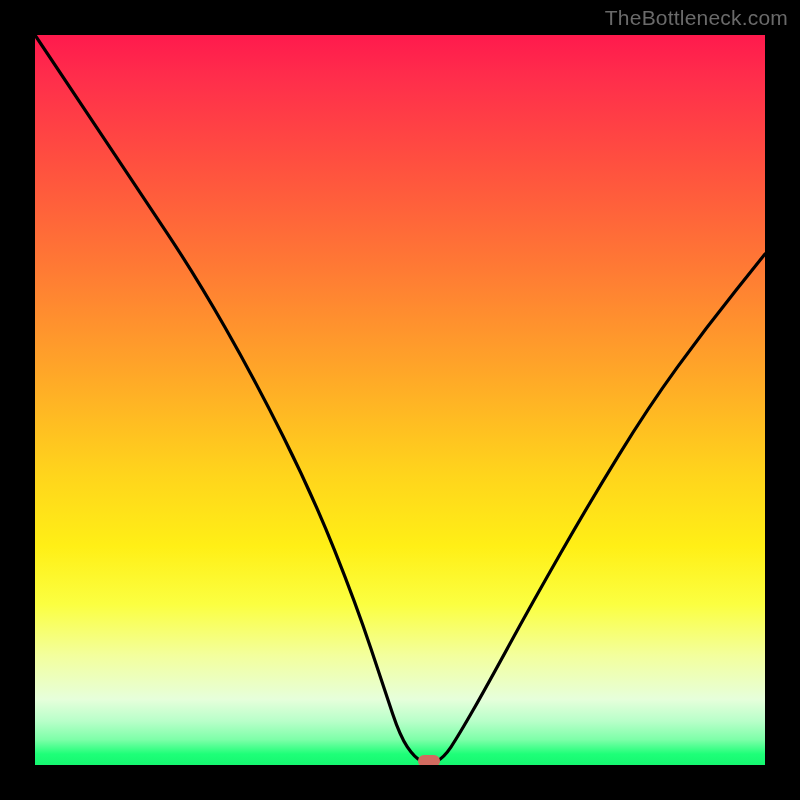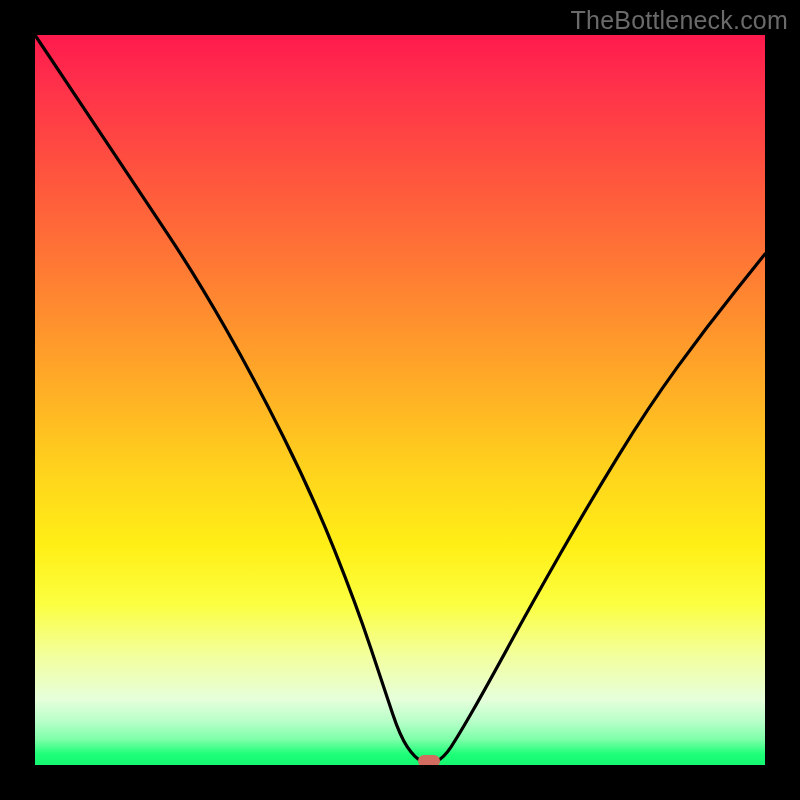--- a/index.html
+++ b/index.html
@@ -64,21 +64,21 @@
     height: 12px;
     border-radius: 6px;
     background: #d26b60;
     transform: translate(-50%, -50%);
   }
   .watermark {
     position: absolute;
     top: 6px;
     right: 12px;
     color: #6a6a6a;
-    font-size: 25px;
+    font-size: 21px;
     letter-spacing: 0.2px;
   }
 </style>
 </head>
 <body>
 
 <div class="frame">
 
   <div class="plot-area">
     <div class="gradient-bg"></div>

